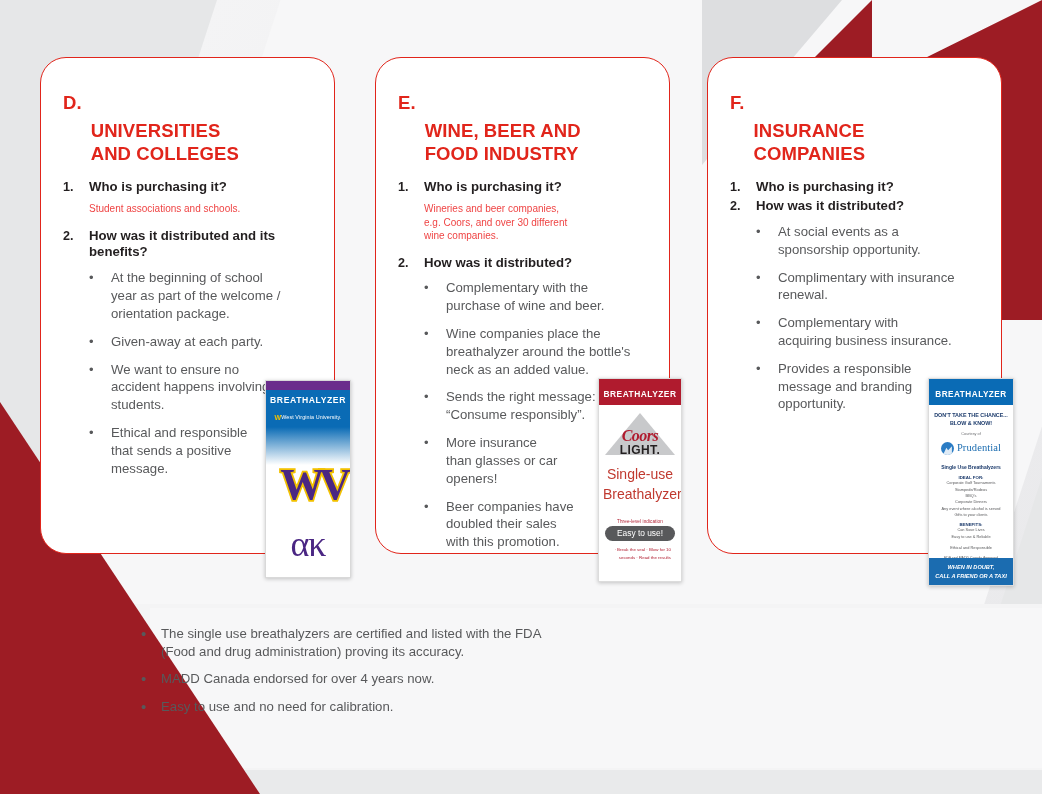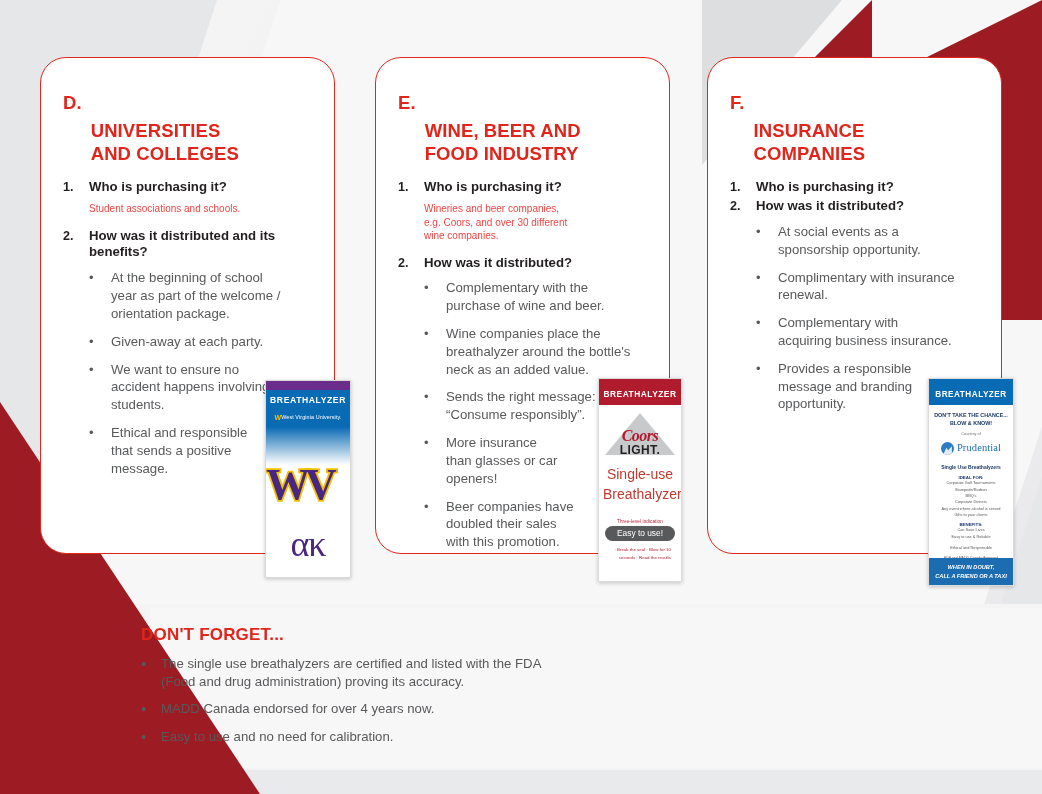--- a/index.html
+++ b/index.html
@@ -88,21 +88,21 @@
         box-shadow:0 1px 4px rgba(0,0,0,.22);}
 
   
   #prod-wvu{left:265px;top:380px;width:86px;height:198px;border:1px solid #d9d9d9;overflow:hidden;}
   .wvu-topstrip{height:9px;background:#6b2d8c;}
   .wvu-head{background:#0a6bb5;padding:5px 0 0 0;text-align:center;}
   .wvu-head .bt{color:#fff;font-weight:bold;font-size:8.6px;letter-spacing:.6px;font-family:"Liberation Sans",sans-serif;}
   .wvu-head .uni{color:#fff;font-size:5.4px;margin:9px 0 0 0;padding-bottom:6px;letter-spacing:.1px;}
   .wvu-head .uni .wvmark{color:#f2c100;font-weight:bold;font-size:7px;vertical-align:-1px;}
   .wvu-grad{height:38px;background:linear-gradient(#0a6bb5,#ffffff);}
-  .wvu-logo{position:absolute;left:0;right:12px;top:86px;text-align:left;}
+  .wvu-logo{position:absolute;left:0;right:4px;top:86px;text-align:right;}
   .wvu-flag{font-family:"Liberation Serif",serif;font-weight:bold;font-size:44px;color:#4a2683;
             letter-spacing:-5px;line-height:.8;-webkit-text-stroke:3.5px #f2c100;paint-order:stroke fill;}
   .wvu-greek{position:absolute;left:0;right:0;bottom:12px;text-align:center;
              font-family:"Liberation Serif",serif;font-size:36px;color:#4a2683;letter-spacing:-1px;}
 
   
   #prod-coors{left:598px;top:378px;width:84px;height:204px;border:1px solid #dcdcdc;overflow:hidden;}
   .coors-head{background:#b01b2e;text-align:center;padding:4px 0 4px 0;}
   .coors-head .bt{color:#fff;font-weight:bold;font-size:8.4px;letter-spacing:.5px;}
   .coors-body{position:relative;padding:6px 4px 4px 4px;text-align:center;}
@@ -362,21 +362,20 @@
       <div class="pru-benlist">Can Save Lives
 Easy to use &amp; Reliable</div>
       <div class="pru-eth">Ethical and Responsible</div>
       <div class="pru-fda">FDA and MADD Canada Approved</div>
     </div>
     <div class="pru-foot">WHEN IN DOUBT,
 CALL A FRIEND OR A TAXI</div>
   </div>
 
   <div id="footer">
-    <div class="footer-title">DON'T FORGET...</div>
     <ul class="footer-list">
       <li>
           <span class="fdot">•</span>
           <span class="ftxt">The single use breathalyzers are certified and listed with the FDA
 (Food and drug administration) proving its accuracy.</span>
         </li>
       <li>
           <span class="fdot">•</span>
           <span class="ftxt">MADD Canada endorsed for over 4 years now.</span>
         </li>

